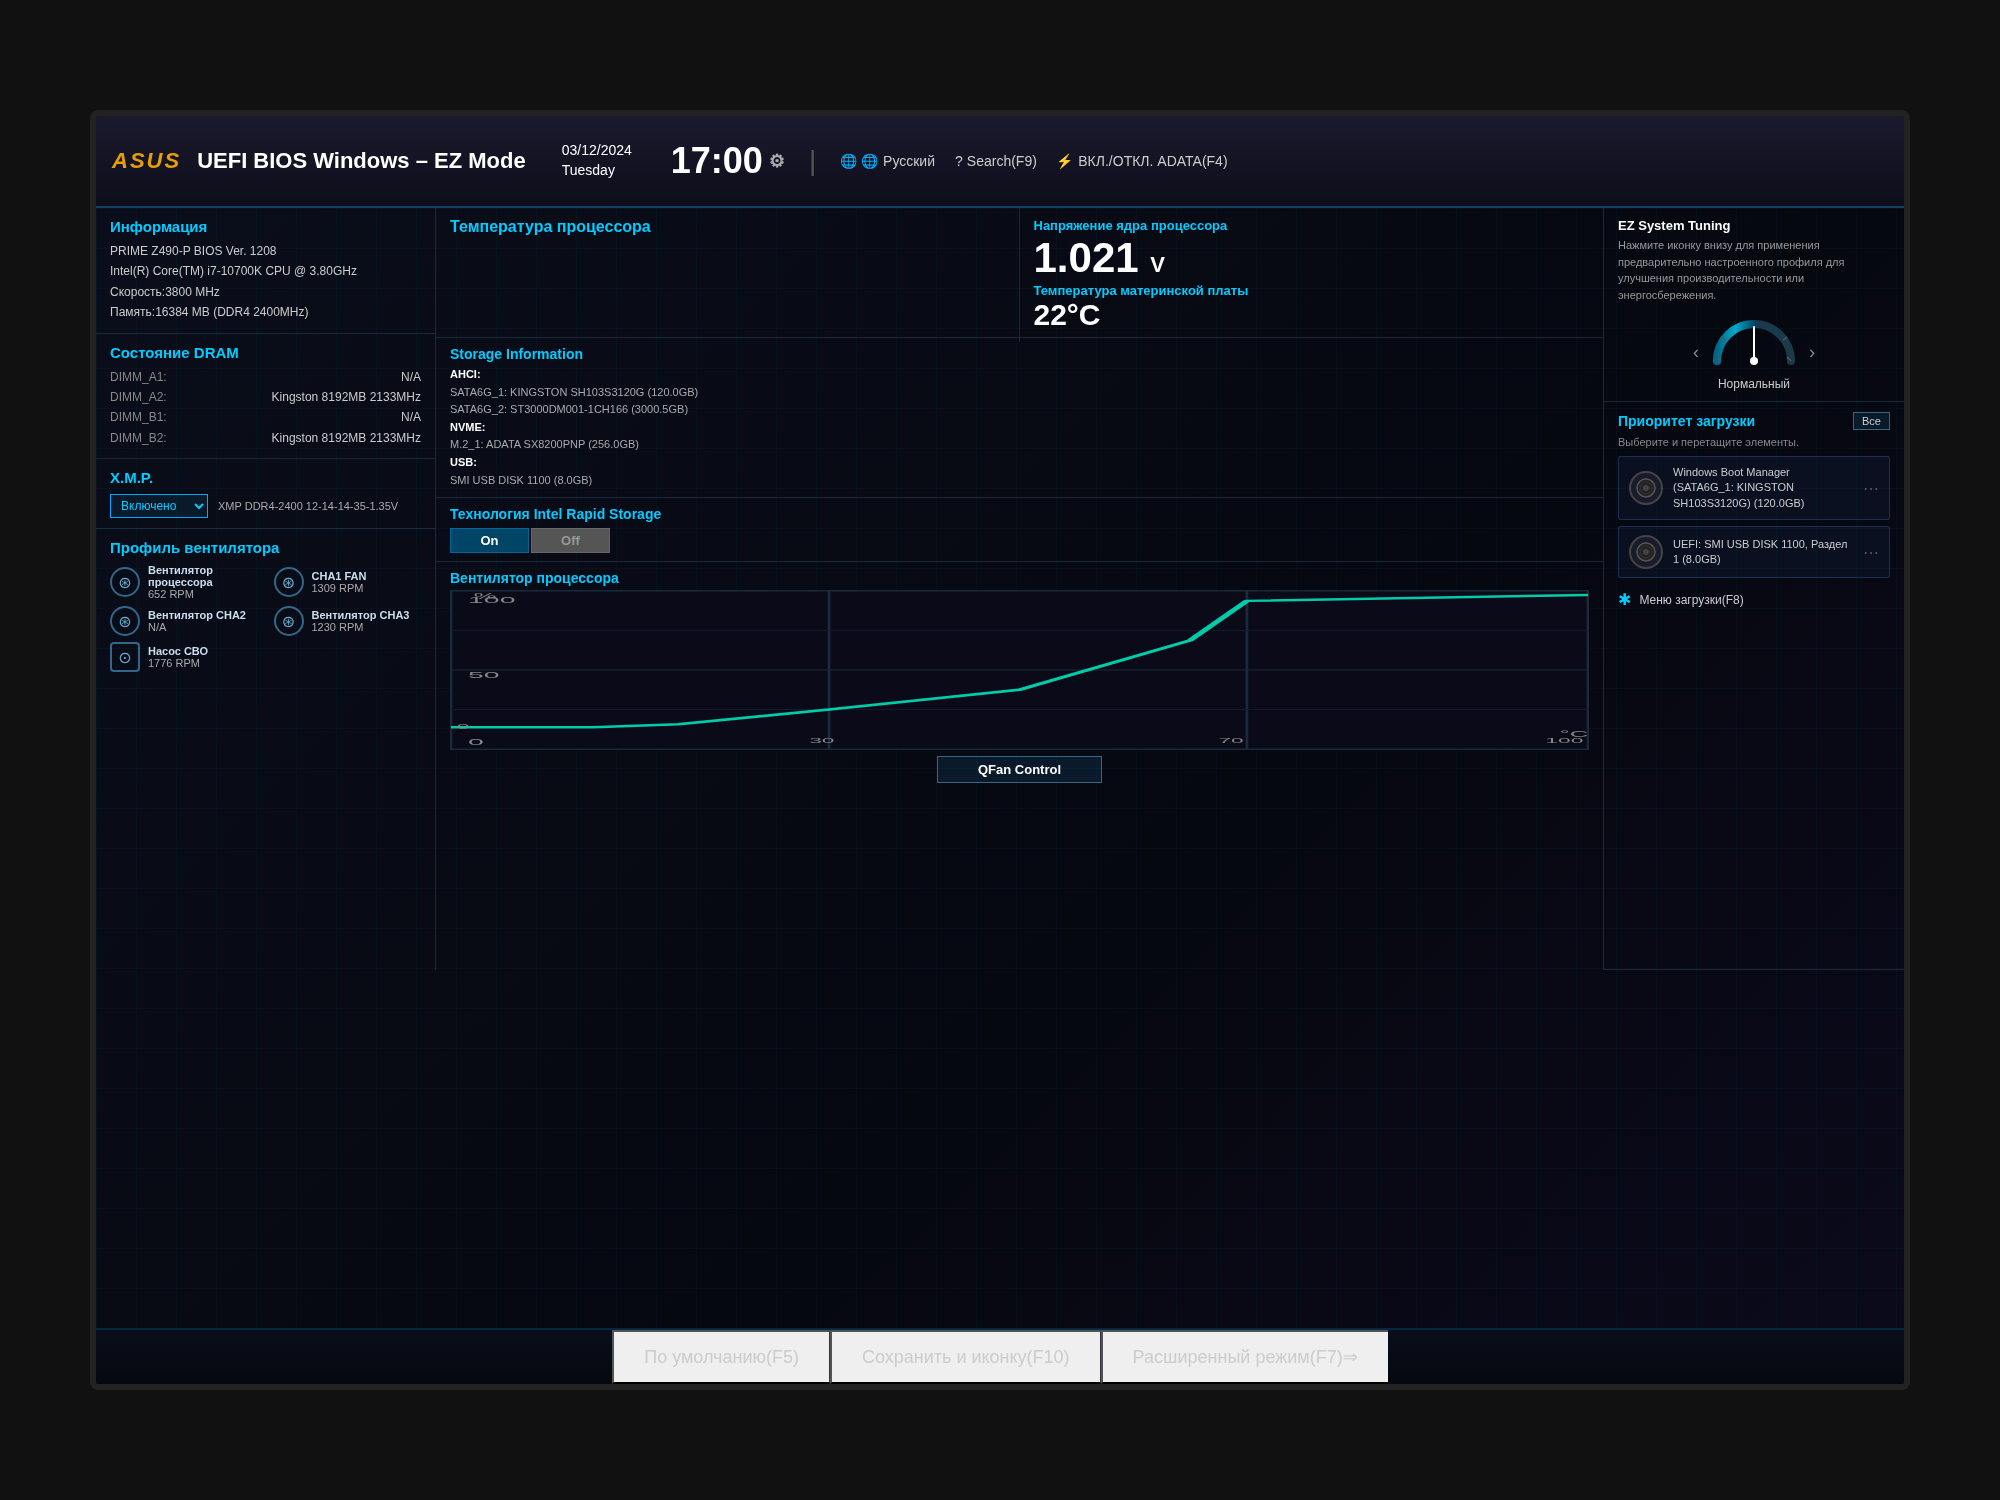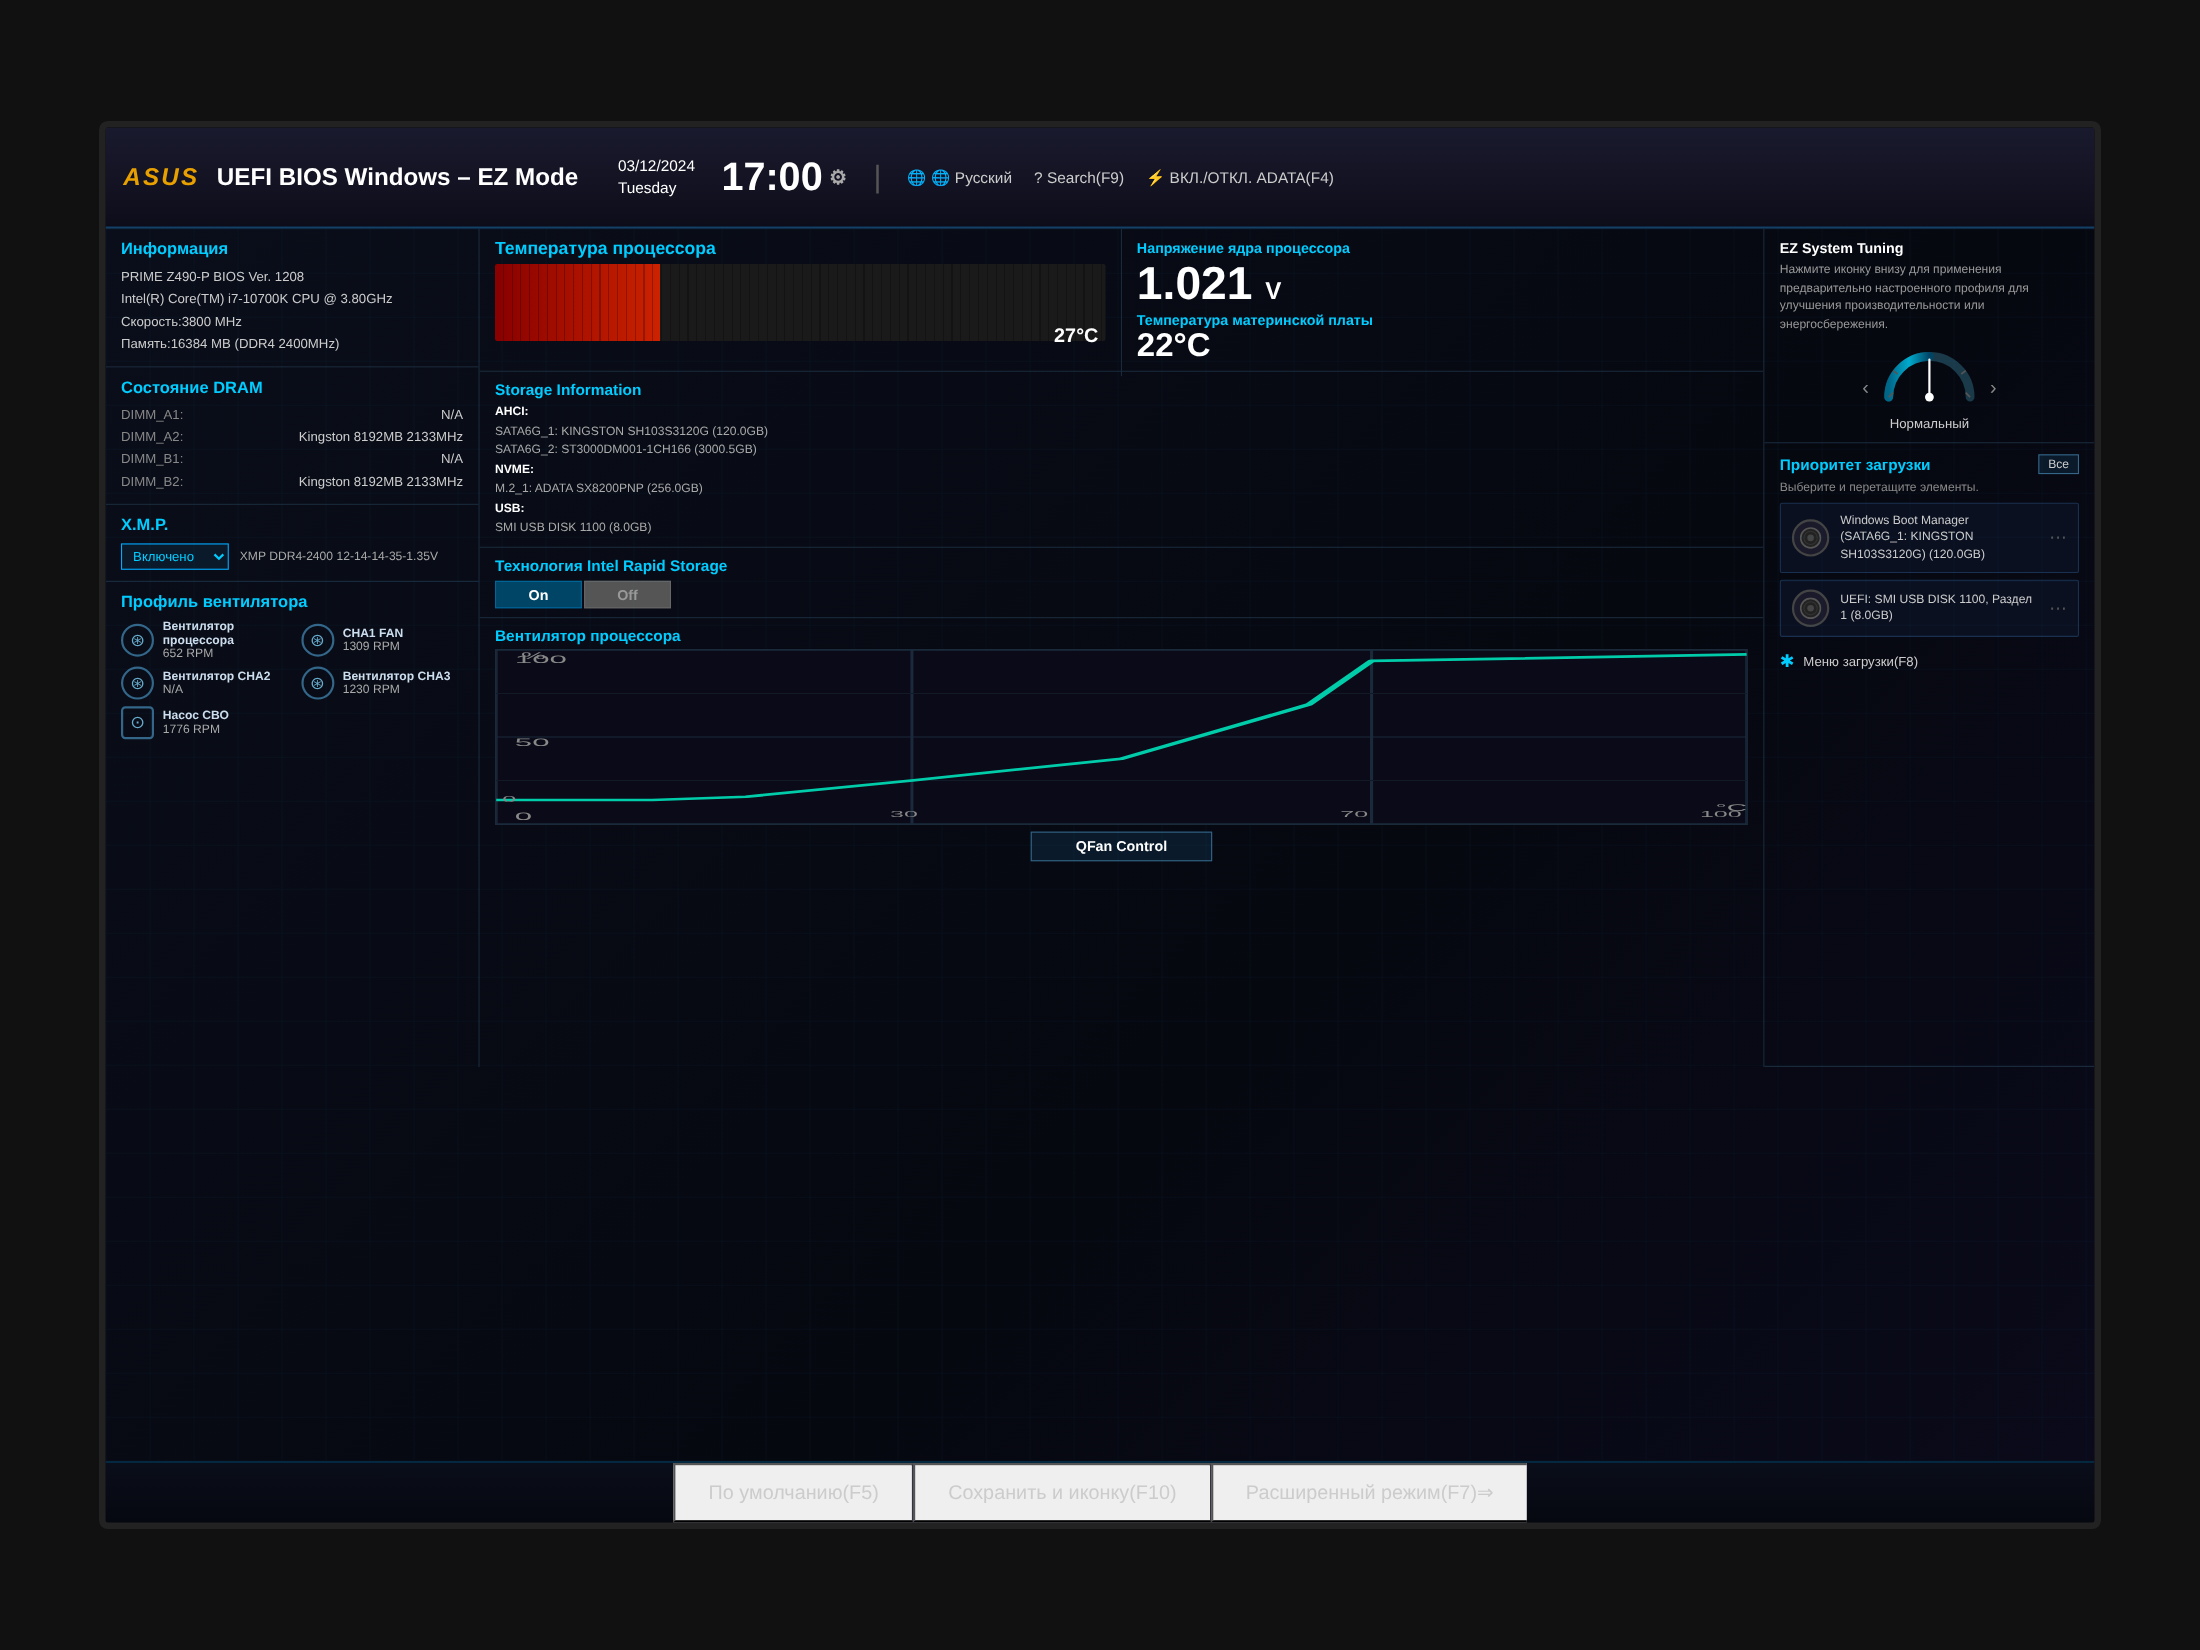--- a/index.html
+++ b/index.html
@@ -302,21 +302,21 @@
     .footer-btn:last-child { border-right: none; }
   </style>
 </head>
 <body>
 
 <div class="monitor">
 
   <div class="header">
     <span class="asus-logo">ASUS</span>
     <span class="header-title">UEFI BIOS Windows – EZ Mode</span>
-    <div style="display:flex;flex-direction:column;margin-right:8px;">
+    <div style="display:flex;flex-direction:column;margin-right:23px;">
       <span class="header-datetime">
         <span>03/12/2024</span><br>
         <span>Tuesday</span>
       </span>
     </div>
     <div class="header-time">
       <span>17:00</span>
       <span class="gear-icon">⚙</span>
     </div>
     <span class="header-divider">|</span>
@@ -423,26 +423,20 @@
           </div>
         </div>
       </div>
     </div>
 
     <div class="center-col">
 
       <div class="cpu-stats">
         <div class="cpu-temp-block">
           <div class="cpu-temp-title">Температура процессора</div>
-          <div style="position:relative;height:80px;margin-top:4px;">
-            <div style="width:100%;height:70px;background:linear-gradient(90deg,#880000 0%,#cc2200 27%,#1a1a1a 27%);border-radius:2px;overflow:hidden;">
-              <div style="height:100%;background:repeating-linear-gradient(90deg,transparent,transparent 7px,rgba(0,0,0,0.25) 7px,rgba(0,0,0,0.25) 8px);"></div>
-            </div>
-            <span class="cpu-temp-value" style="position:absolute;bottom:4px;right:6px;color:#fff;font-size:18px;font-weight:bold;">27°C</span>
-          </div>
         </div>
         <div class="cpu-voltage-block">
           <div class="cpu-voltage-title">Напряжение ядра процессора</div>
           <div class="cpu-voltage-value">
             <span>1.021</span>
             <span class="cpu-voltage-unit">V</span>
           </div>
           <div>
             <div class="mb-temp-title">Температура материнской платы</div>
             <div class="mb-temp-value">22°C</div>

